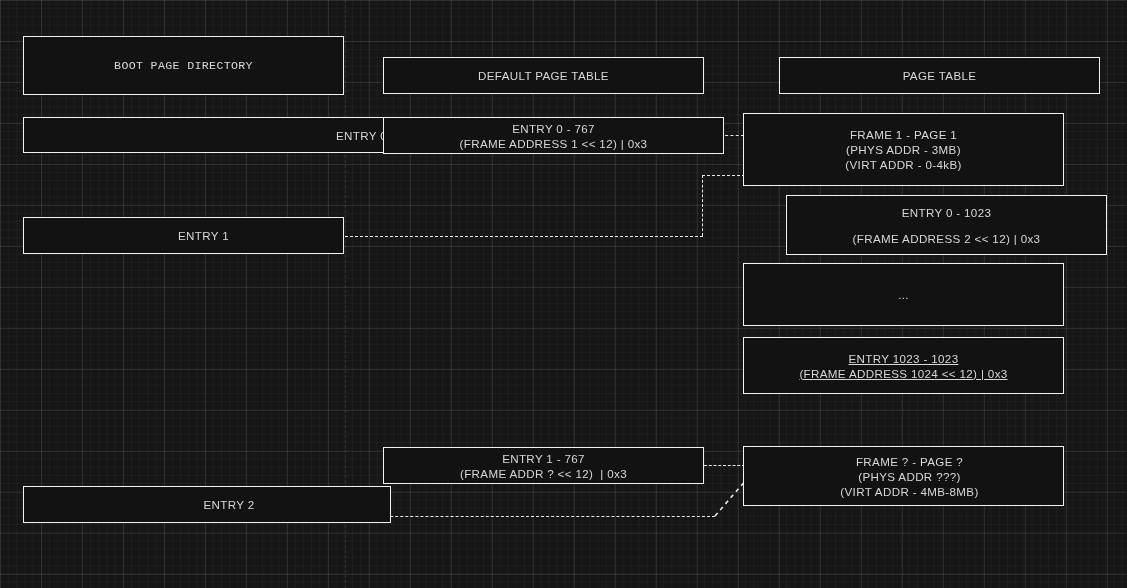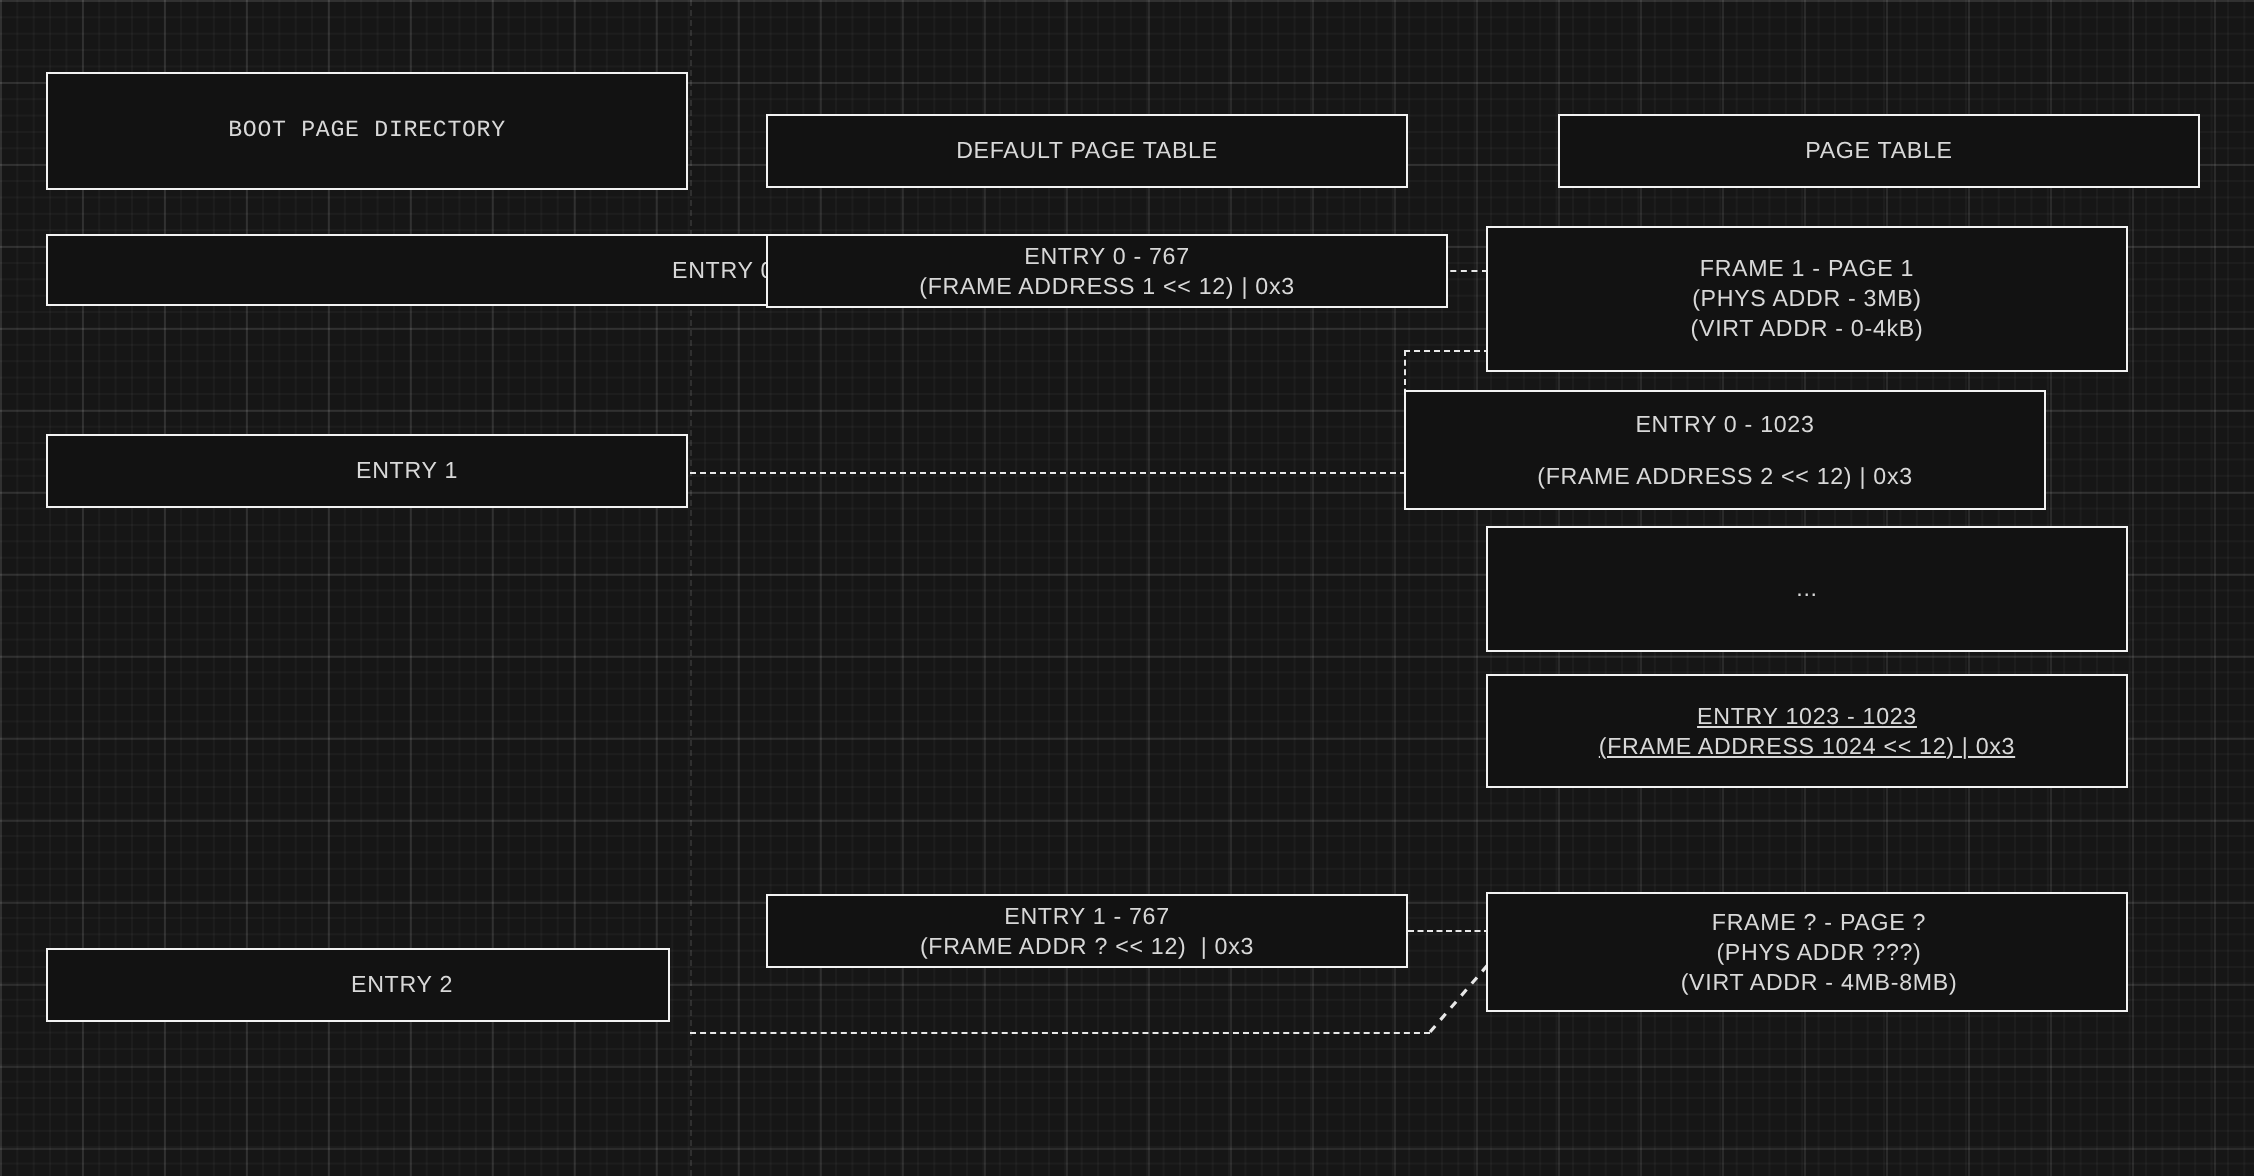--- a/index.html
+++ b/index.html
@@ -112,21 +112,21 @@
   </div>
 
   <div class="node" style="left:23px; top:117px; width:365px; height:36px;align-items:flex-end;">
     <span class="line">ENTRY 0</span>
   </div>
 
   <div class="node" style="left:23px; top:217px; width:321px; height:37px;padding-left:40px;">
     <span class="line">ENTRY 1</span>
   </div>
 
-  <div class="node" style="left:23px; top:474px; width:312px; height:37px;padding-left:44px;">
+  <div class="node" style="left:23px; top:486px; width:368px; height:37px;padding-left:44px;">
     <span class="line">ENTRY 2</span>
   </div>
 
   <div class="node" style="left:383px; top:57px; width:321px; height:37px;">
     <span class="line">DEFAULT PAGE TABLE</span>
   </div>
 
   <div class="node" style="left:383px; top:117px; width:341px; height:37px;">
     <span class="line">ENTRY 0 - 767</span>
     <span class="line">(FRAME ADDRESS 1 &lt;&lt; 12) | 0x3</span>
@@ -140,21 +140,21 @@
   <div class="node" style="left:743px; top:57px; width:321px; height:37px;margin-left:36px;">
     <span class="line">PAGE TABLE</span>
   </div>
 
   <div class="node" style="left:743px; top:113px; width:321px; height:73px;align-items:center;">
     <span class="line">FRAME 1 - PAGE 1</span>
     <span class="line">(PHYS ADDR - 3MB)</span>
     <span class="line">(VIRT ADDR - 0-4kB)</span>
   </div>
 
-  <div class="node" style="left:702px; top:195px; width:321px; height:60px;">
+  <div class="node" style="left:786px; top:195px; width:321px; height:60px;">
     <span class="line">ENTRY 0 - 1023</span>
     <span class="gap"></span>
     <span class="line">(FRAME ADDRESS 2 &lt;&lt; 12) | 0x3</span>
   </div>
 
   <div class="node" style="left:743px; top:263px; width:321px; height:63px;">
     <span class="line">...</span>
   </div>
 
   <div class="node" style="left:743px; top:337px; width:321px; height:57px;text-decoration:underline;">

